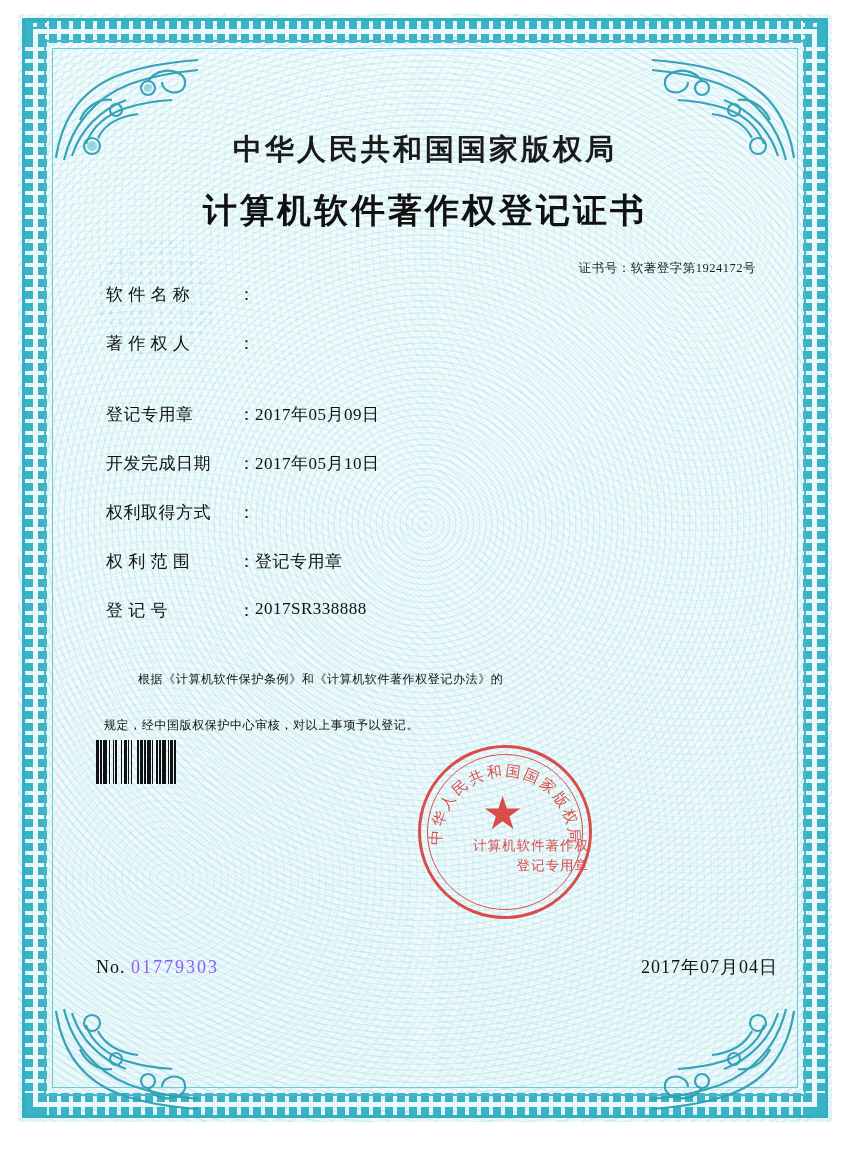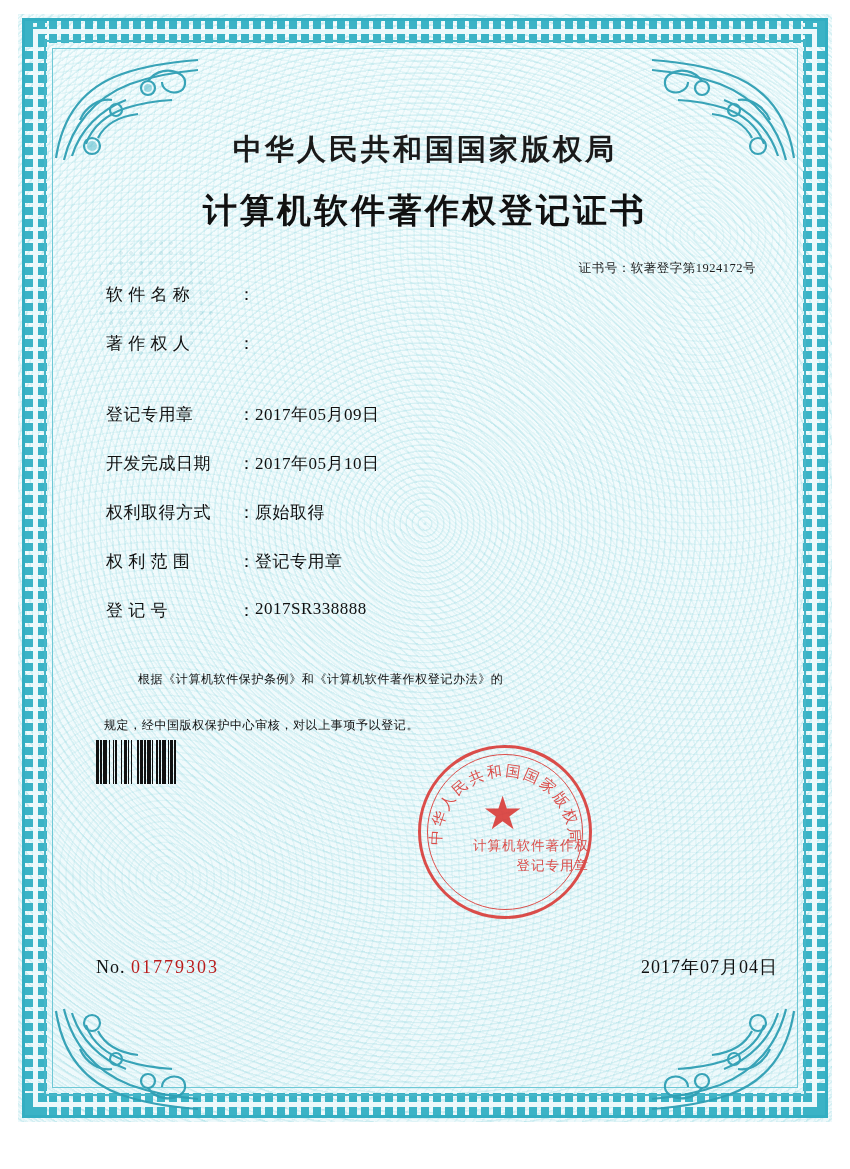--- a/index.html
+++ b/index.html
@@ -257,21 +257,21 @@
     justify-content: space-between;
     align-items: baseline;
     font-family: "Liberation Serif", serif;
     font-size: 18px;
     color: #111111;
   }
   .footer-no {
     letter-spacing: 1px;
   }
   .footer-no .num {
-    color: #b91c1c;
+    color: #8b5cf6;
     letter-spacing: 2px;
   }
   .footer-date { letter-spacing: 1px; }
 
   
   .watermark {
     position: absolute;
     left: 96px;
     top: 238px;
     width: 120px;
@@ -394,21 +394,20 @@
         <div class="field-label">开发完成日期</div>
         <div class="field-colon">：</div>
         <div class="field-value">2017年05月10日</div>
       </div>
 
       <div class="gap-md"></div>
 
       <div class="field">
         <div class="field-label">权利取得方式</div>
         <div class="field-colon">：</div>
-        <div class="field-value">原始取得</div>
       </div>
 
       <div class="gap-md"></div>
 
       <div class="field">
         <div class="field-label">权 利 范 围</div>
         <div class="field-colon">：</div>
         <div class="field-value">登记专用章</div>
       </div>
 

